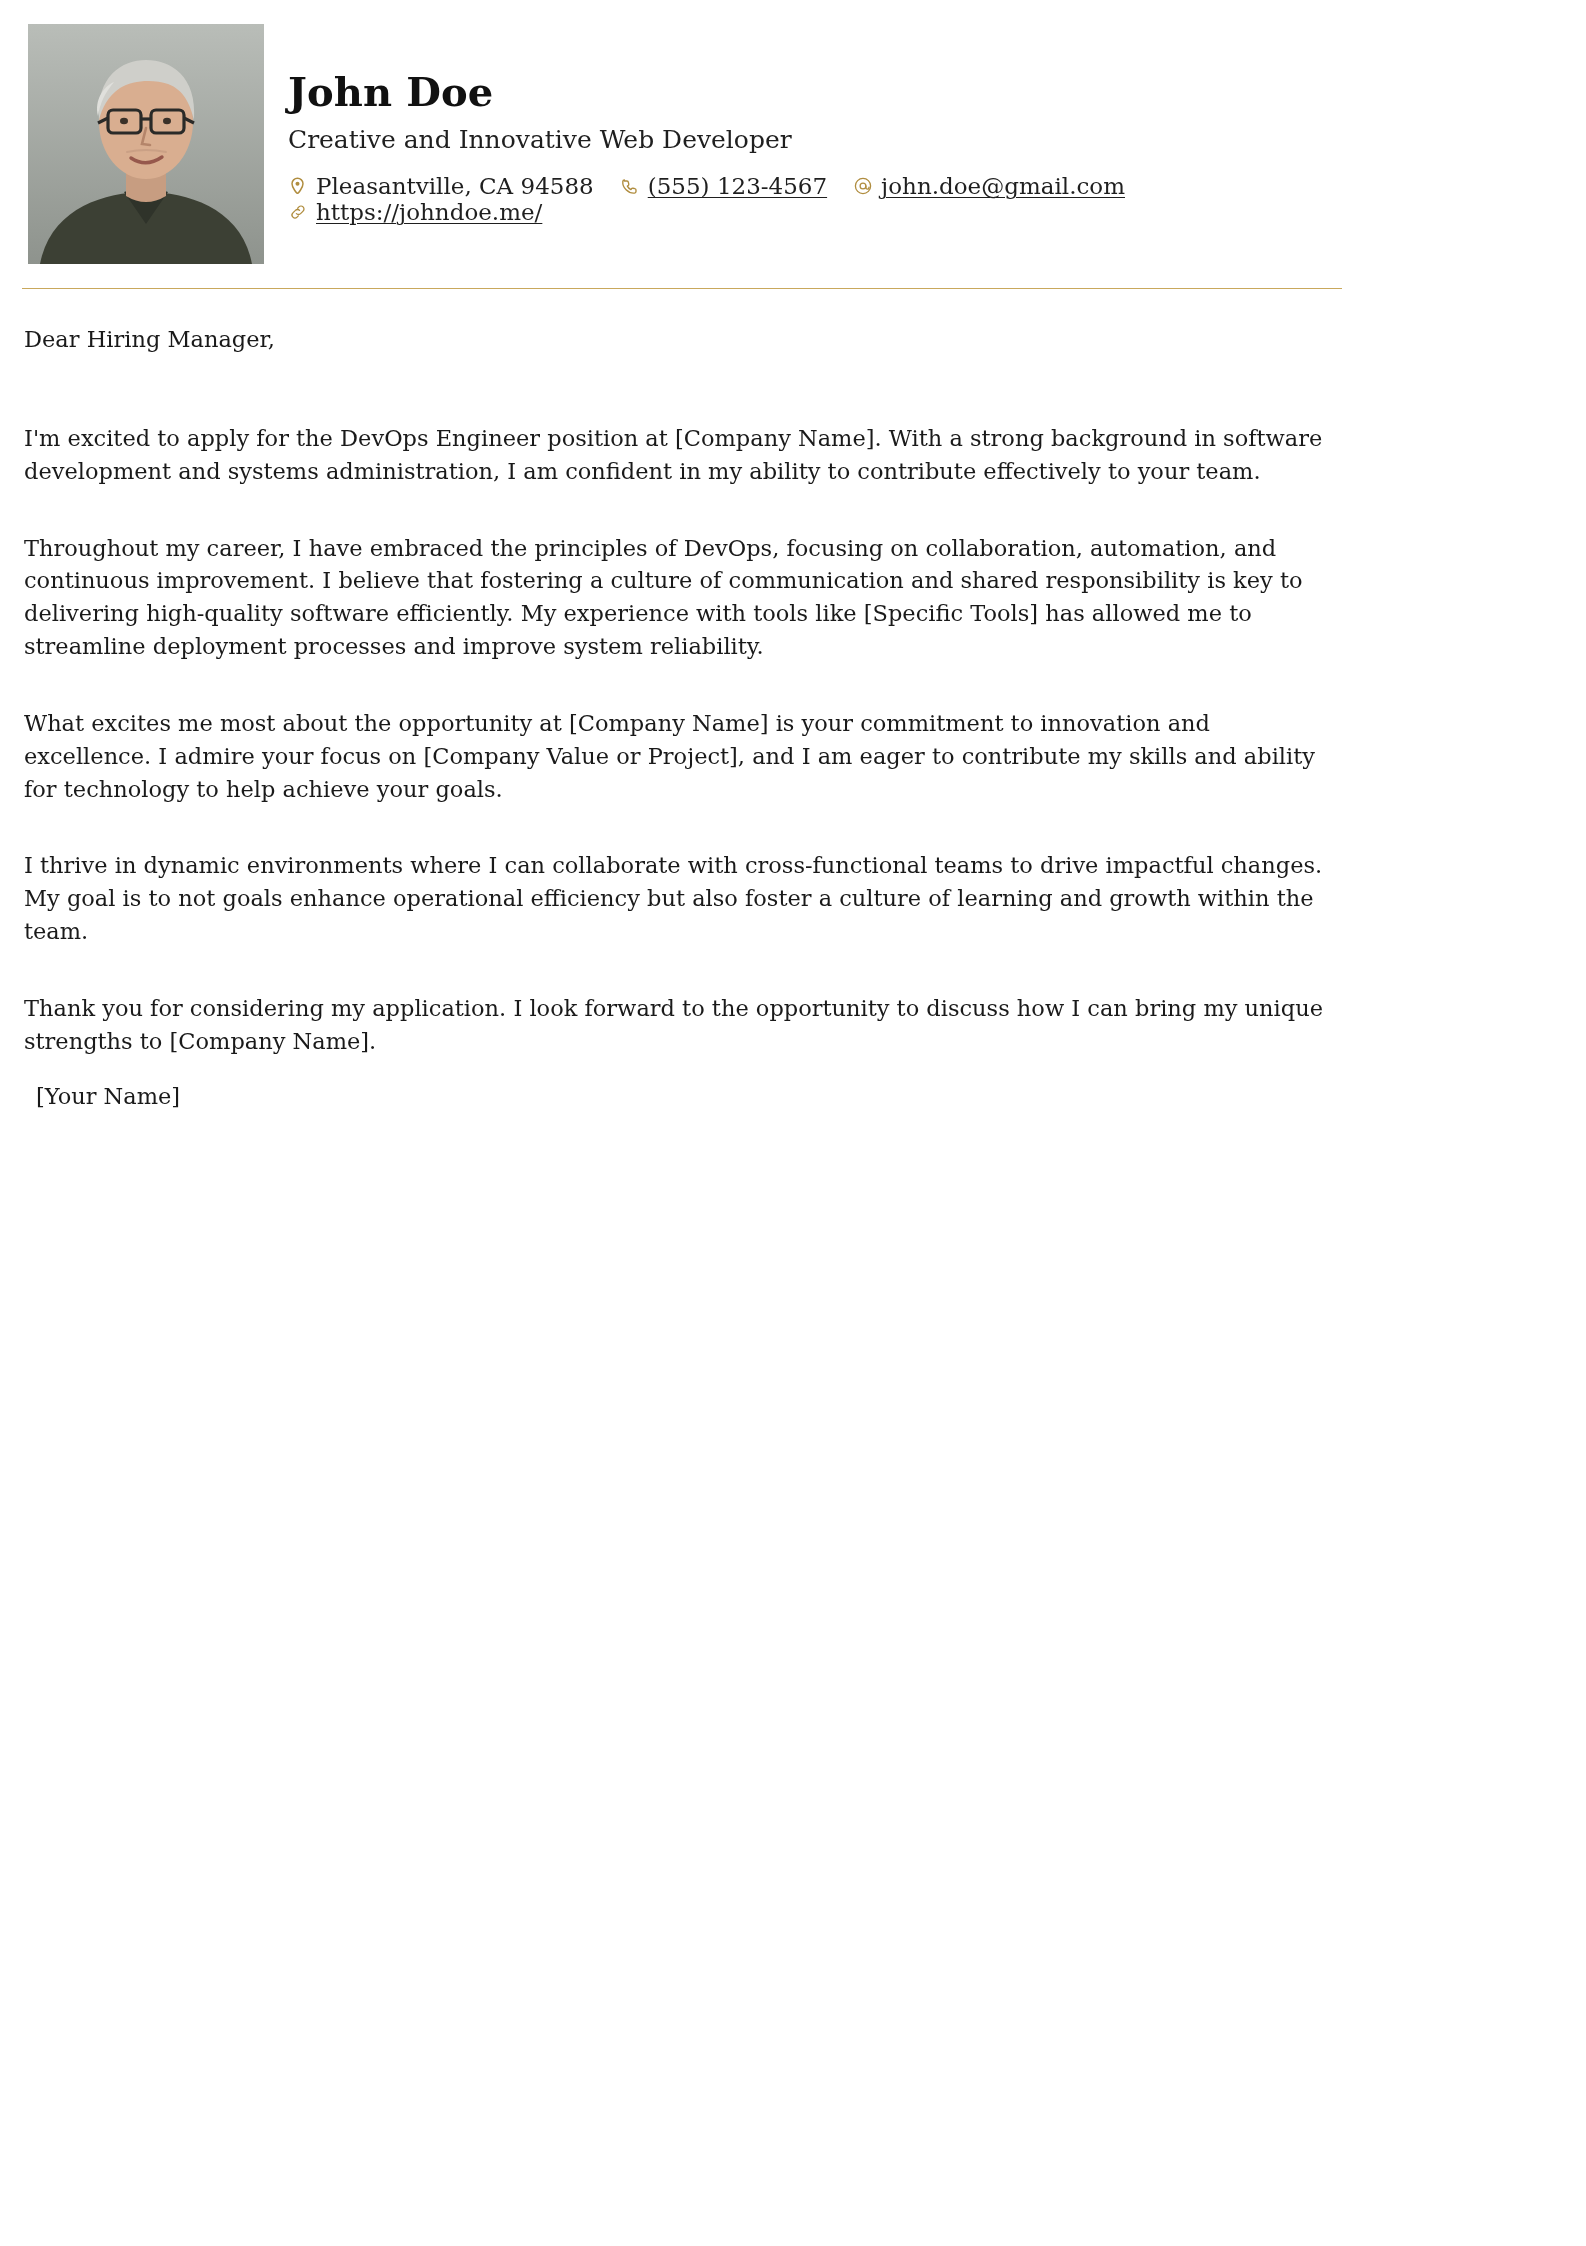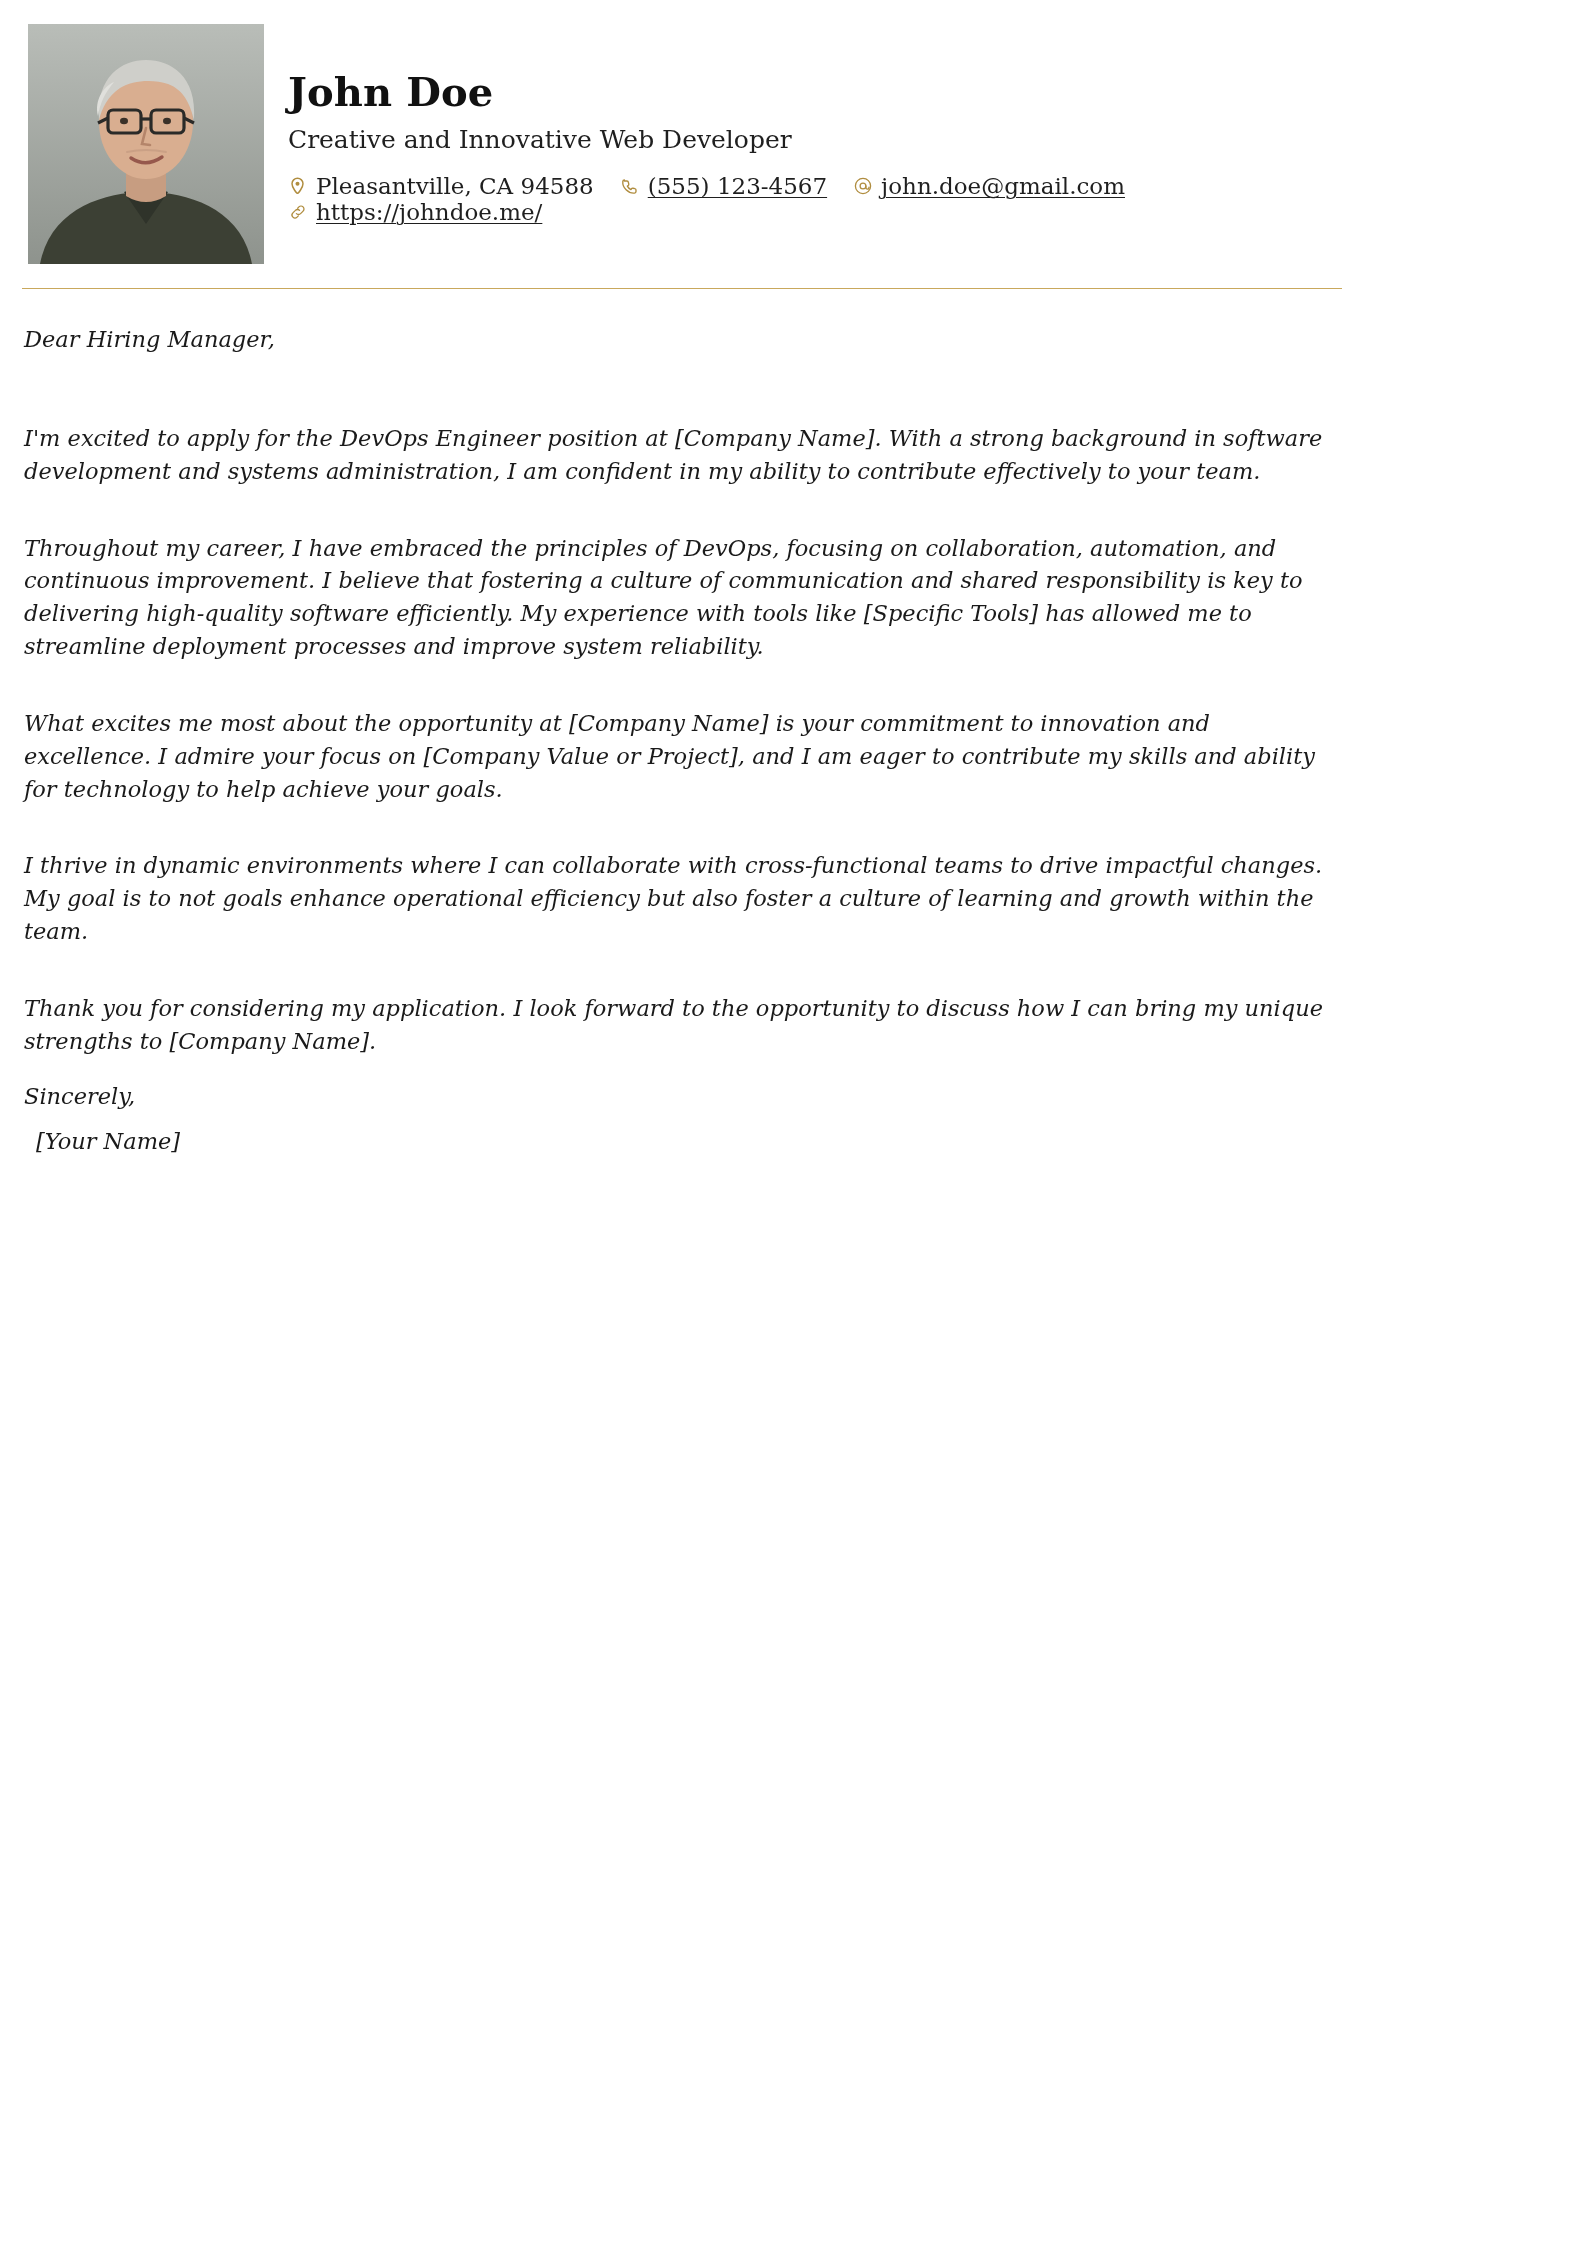--- a/index.html
+++ b/index.html
@@ -99,21 +99,20 @@
     width: 100%;
   }
 
   
   .letter {
     padding: 0 2px 0 2px;
     margin-top: 34px;
     font-size: 22.5px;
     line-height: 1.46;
     color: #1a1a1a;
-    font-style: italic;
   }
   .letter p {
     margin: 0 0 44px 0;
   }
   .letter p.salutation { margin-bottom: 66px; }
   .letter p.signoff-line { margin: 0 0 2px 0; }
   .letter p.signoff-name { margin: 12px; }
   .letter p.closing { margin-bottom: 22px; }
 </style>
 </head>
@@ -212,17 +211,16 @@
 
   <div class="divider"></div>
 
   <div class="letter">
     <p class="salutation">Dear Hiring Manager,</p>
     <p>I'm excited to apply for the DevOps Engineer position at [Company Name]. With a strong background in software development and systems administration, I am confident in my ability to contribute effectively to your team.</p>
     <p>Throughout my career, I have embraced the principles of DevOps, focusing on collaboration, automation, and continuous improvement. I believe that fostering a culture of communication and shared responsibility is key to delivering high-quality software efficiently. My experience with tools like [Specific Tools] has allowed me to streamline deployment processes and improve system reliability.</p>
     <p>What excites me most about the opportunity at [Company Name] is your commitment to innovation and excellence. I admire your focus on [Company Value or Project], and I am eager to contribute my skills and ability for technology to help achieve your goals.</p>
     <p>I thrive in dynamic environments where I can collaborate with cross-functional teams to drive impactful changes. My goal is to not goals enhance operational efficiency but also foster a culture of learning and growth within the team.</p>
     <p class="closing">Thank you for considering my application. I look forward to the opportunity to discuss how I can bring my unique strengths to [Company Name].</p>
-    <p class="signoff-line">Sincerely,</p>
     <p class="signoff-name">[Your Name]</p>
   </div>
 
 </div>
 
 </body></html>

